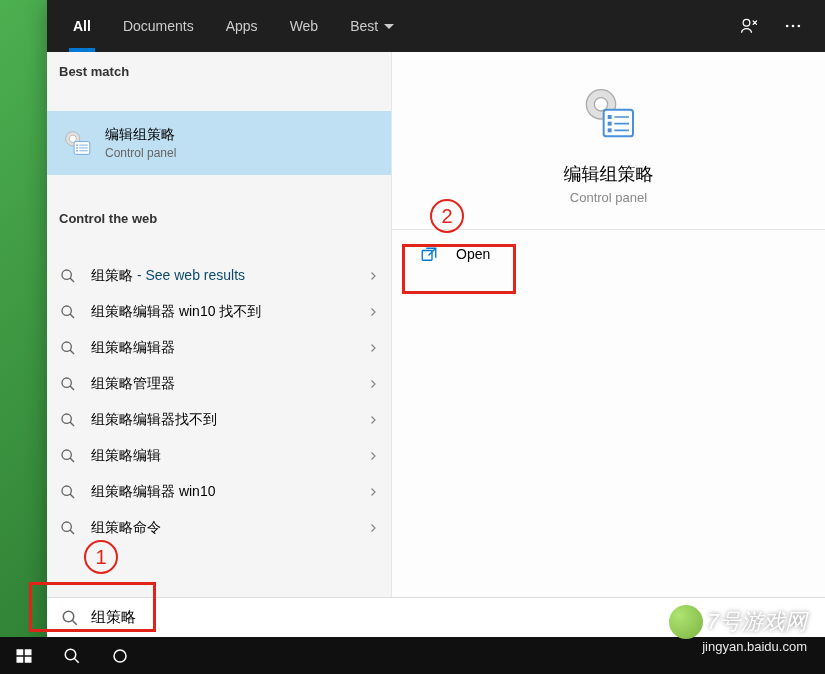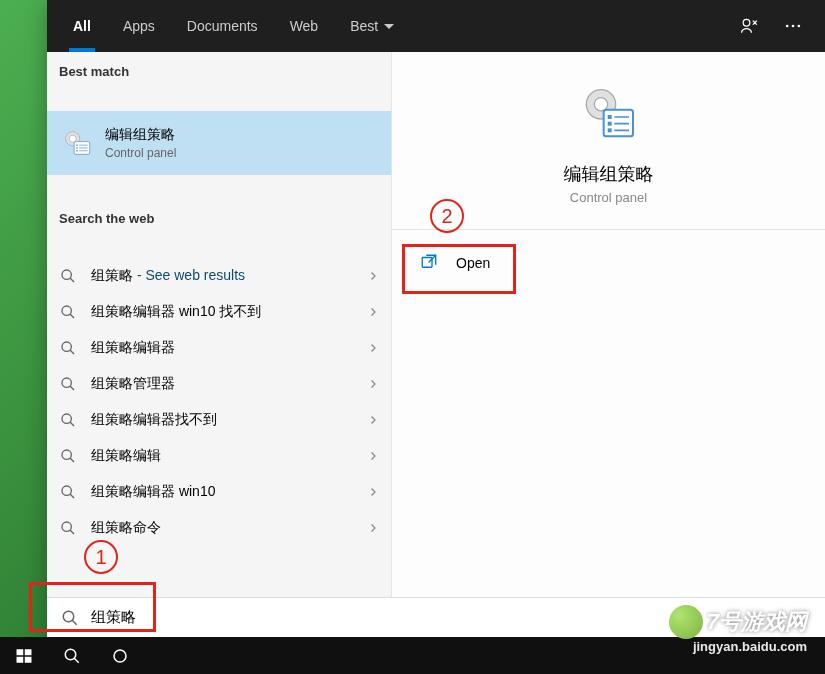--- a/index.html
+++ b/index.html
@@ -30,53 +30,53 @@
     .web-item { height: 36px; display: flex; align-items: center; padding: 0 12px; gap: 14px; cursor: pointer; }
     .web-icon { width: 18px; height: 18px; display: flex; align-items: center; justify-content: center; color: #666; }
     .web-text { flex: 1; font-size: 14px; color: #000; }
     .web-text .suffix { color: #0c4a6e; }
     .chevron { color: #888; font-size: 14px; }
     
     .right-col { flex: 1; background: #fdfdfd; border-left: 1px solid #e5e5e5; padding-top: 28px; display: flex; flex-direction: column; align-items: center; }
     .preview-icon { width: 70px; height: 70px; display: flex; align-items: center; justify-content: center; margin-bottom: 12px; }
     .preview-title { font-size: 18px; color: #000; margin-bottom: 4px; }
     .preview-subtitle { font-size: 13px; color: #888; margin-bottom: 24px; }
-    .open-row { width: 100%; border-top: 1px solid #e5e5e5; height: 50px; display: flex; align-items: flex-end; padding: 8px 28px; gap: 18px; cursor: pointer; }
+    .open-row { width: 100%; border-top: 1px solid #e5e5e5; height: 50px; display: flex; align-items: flex-start; padding: 16px 28px; gap: 18px; cursor: pointer; }
     .open-icon { width: 18px; height: 18px; color: #0078d4; }
     .open-label { font-size: 14px; color: #000; }
     
     .search-input-row { height: 40px; background: #fff; border-top: 1px solid #ddd; display: flex; align-items: center; padding: 0 14px; gap: 12px; }
     .search-input-row .si-icon { color: #666; }
     .search-input-row input { border: none; outline: none; font-size: 15px; flex: 1; background: transparent; }
     @keyframes blink { 50% { opacity: 0; } }
     
     .annot { position: absolute; border: 3px solid #e2231a; pointer-events: none; }
     .annot-circle { position: absolute; width: 34px; height: 34px; border: 2px solid #e2231a; border-radius: 50%; display: flex; align-items: center; justify-content: center; color: #e2231a; font-size: 20px; pointer-events: none; background: transparent; }
     
     .taskbar { position: absolute; left: 0; bottom: 0; width: 825px; height: 37px; background: #101010; display: flex; align-items: center; }
     .tb-item { width: 48px; height: 37px; display: flex; align-items: center; justify-content: center; color: #fff; cursor: pointer; }
     
     .watermark { position: absolute; right: 18px; bottom: 20px; text-align: right; color: #fff; pointer-events: none; }
-    .watermark .wm1 { font-size: 22px; font-weight: bold; font-style: italic; text-shadow: 0 0 4px rgba(0,0,0,0.5); display: flex; align-items: center; gap: 4px; justify-content: flex-end; }
+    .watermark .wm1 { font-size: 22px; font-weight: normal; font-style: italic; text-shadow: 0 0 4px rgba(0,0,0,0.5); display: flex; align-items: center; gap: 4px; justify-content: flex-end; }
     .watermark .wm-badge { width: 34px; height: 34px; border-radius: 50%; background: radial-gradient(circle at 30% 30%, #aee571, #7cb342); display: inline-block; }
-    .watermark .wm2 { font-size: 13px; opacity: .9; font-weight: bold; }
+    .watermark .wm2 { font-size: 13px; opacity: .9; }
     
     svg { display: block; }
   </style>
 </head>
 <body>
 
 <div class="desktop-bg"></div>
 
 <div class="search-panel">
 
   <div class="tabs-bar">
     <div class="tab active">All</div>
+    <div class="tab">Documents</div>
     <div class="tab">Apps</div>
-    <div class="tab">Documents</div>
     <div class="tab">Web</div>
     <div class="tab">
       <span>Best</span>
       <span class="tab-dropdown"></span>
     </div>
     <div class="tabs-spacer"></div>
     <div class="tab-icon">
       <svg width="20" height="20" viewBox="0 0 24 24" fill="none" stroke="currentColor" stroke-width="1.5">
           <circle cx="9" cy="8" r="4"></circle>
           <path d="M3 20c0-3 3-5 6-5s6 2 6 5"></path>
@@ -106,21 +106,21 @@
               <rect x="23" y="34" width="2" height="2" fill="#4a90d9"></rect>
               <path d="M27 27h12M27 31h12M27 35h12" stroke="#4a90d9" stroke-width="1"></path>
             </svg>
         </div>
         <div class="bm-text">
           <div class="title">编辑组策略</div>
           <div class="subtitle">Control panel</div>
         </div>
       </div>
 
-      <div class="section-header">Search the web</div>
+      <div class="section-header">Control the web</div>
       <div id="web-results-container">
           <div class="web-item">
             <div class="web-icon">
               <svg width="16" height="16" viewBox="0 0 24 24" fill="none" stroke="currentColor" stroke-width="2">
                 <circle cx="10" cy="10" r="7"></circle>
                 <path d="M21 21l-6-6"></path>
               </svg>
             </div>
             <div class="web-text"><span class="term">组策略</span><span class="suffix"> - See web results</span></div>
             <div class="chevron">

